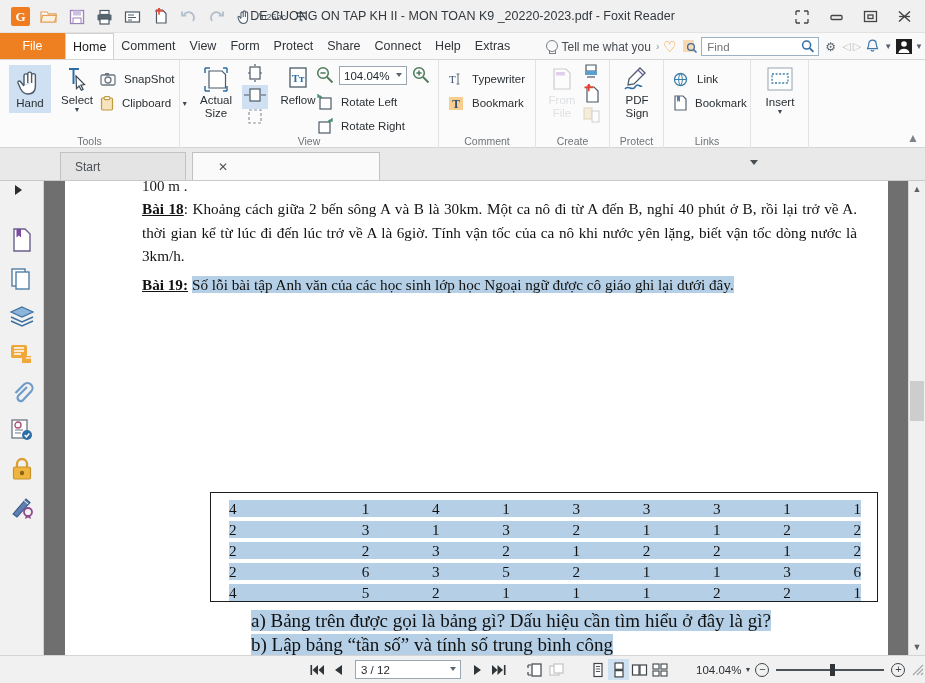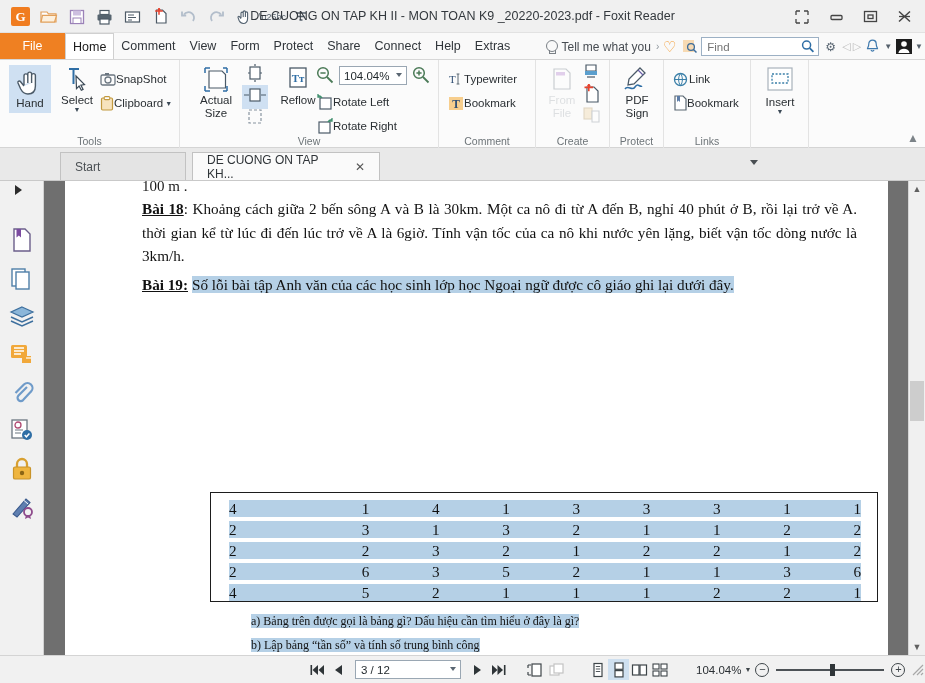--- a/index.html
+++ b/index.html
@@ -126,21 +126,21 @@
   .rgroup-label {
     position: absolute; bottom: 1px; width: 100%; text-align: center;
     font-size: 10.5px; color: #6d7478;
   }
   .big-btn {
     display: flex; flex-direction: column; align-items: center;
     justify-content: flex-start; cursor: default;
   }
   .big-btn .lbl { font-size: 11.5px; color: #2a2f33; margin-top: 1px; line-height: 12px;}
   .small-btn {
-    display: flex; align-items: center; gap: 0; height: 22px;
+    display: flex; align-items: center; gap: 8px; height: 22px;
     font-size: 11.5px; color: #2a2f33;
   }
 
   .zoombox {
     width: 68px; height: 19px; background: #fff; border: 1px solid #9aa7b3;
     font-size: 11.5px; color: #1e2529; display: flex; align-items: center;
     padding-left: 4px; position: relative;
   }
   .zoombox .carat {
     position: absolute; right: 4px; top: 6px;
@@ -238,21 +238,21 @@
     font-family: "Liberation Serif", serif;
     font-size: 15.2px; line-height: 17px; color: #111;
   }
   .numcell.first { text-align: left; }
 
   .qlist {
     position: absolute; left: 186px; top: 428px; width: 600px;
   }
   .qline {
     font-family: "Liberation Serif", serif;
-    font-size: 12px; line-height: 24px; color: #111;
+    font-size: 19px; line-height: 24px; color: #111;
     margin-bottom: 0px;
   }
 
   
   .vscroll {
     position: absolute; top: 181px; right: 0; width: 17px; height: 474px;
     background: #f0f0f0; border-left: 1px solid #d6d6d6;
   }
   .vs-arrow {
     position: absolute; left: 0; width: 16px; height: 16px;
@@ -653,21 +653,20 @@
     </div>
 
     <div class="collapse-ribbon">▲</div>
   </div>
 
   <div class="tabstrip">
     <div class="dtab inactive" style="left:60px;width:126px;">
       <span>Start</span>
     </div>
     <div class="dtab" style="left:192px;width:188px;">
-      <span>DE CUONG ON TAP KH...</span>
       <span class="close">✕</span>
     </div>
     <div class="tabs-dd"></div>
   </div>
 
   <div class="leftpane">
     <div class="lp-toggle"></div>
     <div class="lp-icon" style="top:44px;">
       <svg width="24" height="26" viewBox="0 0 24 26">
           <path d="M4 2h11l5 5v17H4z" fill="#fff" stroke="#6b5e8a" stroke-width="1.4"></path>

